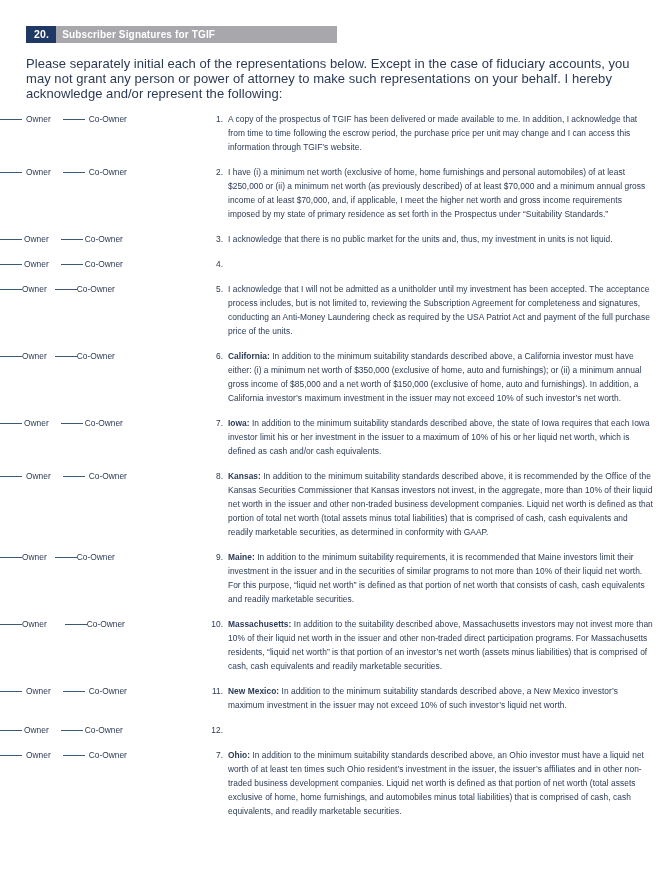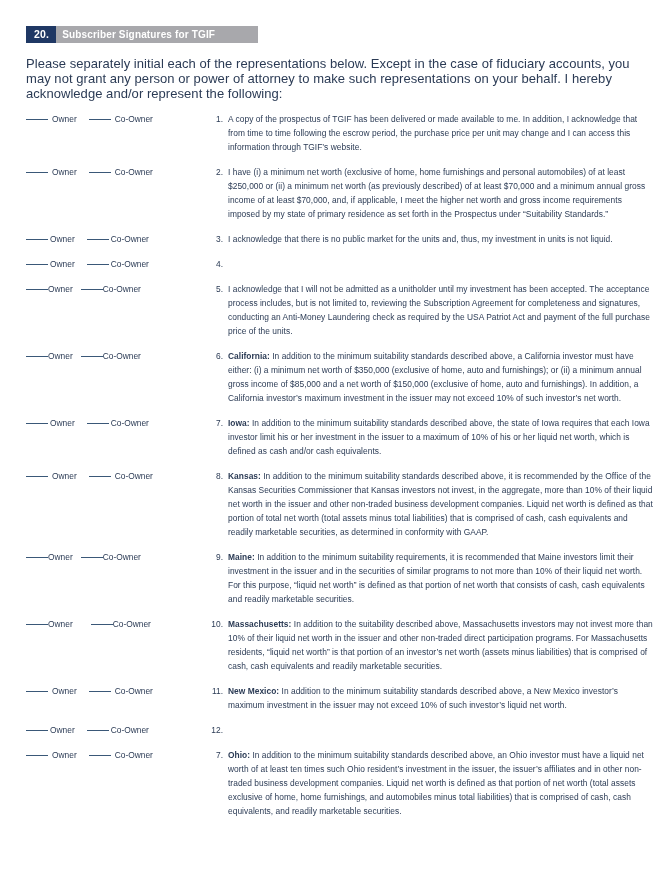--- a/index.html
+++ b/index.html
@@ -19,21 +19,21 @@
     width: 672px;
     height: 870px;
     background: #ffffff;
   }
 
   
   .section-header {
     display: flex;
     align-items: stretch;
     margin: 26px 0 0 26px;
-    width: 232px;
+    width: 311px;
     height: 17px;
   }
   .section-number {
     background: #1f3864;
     color: #ffffff;
     font-size: 10.5px;
     font-weight: bold;
     line-height: 17px;
     padding: 0 7px 0 8px;
     letter-spacing: 0.2px;
@@ -66,21 +66,20 @@
     margin: 11px 0 0 0;
   }
   .rep-row {
     display: flex;
     align-items: flex-start;
     margin-bottom: 11px;
   }
   .sig-cell {
     flex: 0 0 auto;
     width: 199px;
-    padding-left: 26px;
     box-sizing: border-box;
     display: flex;
     align-items: baseline;
     font-size: 8.4px;
     line-height: 14px;
     color: #2b3b55;
     white-space: nowrap;
   }
   .sig-group {
     display: inline-flex;

